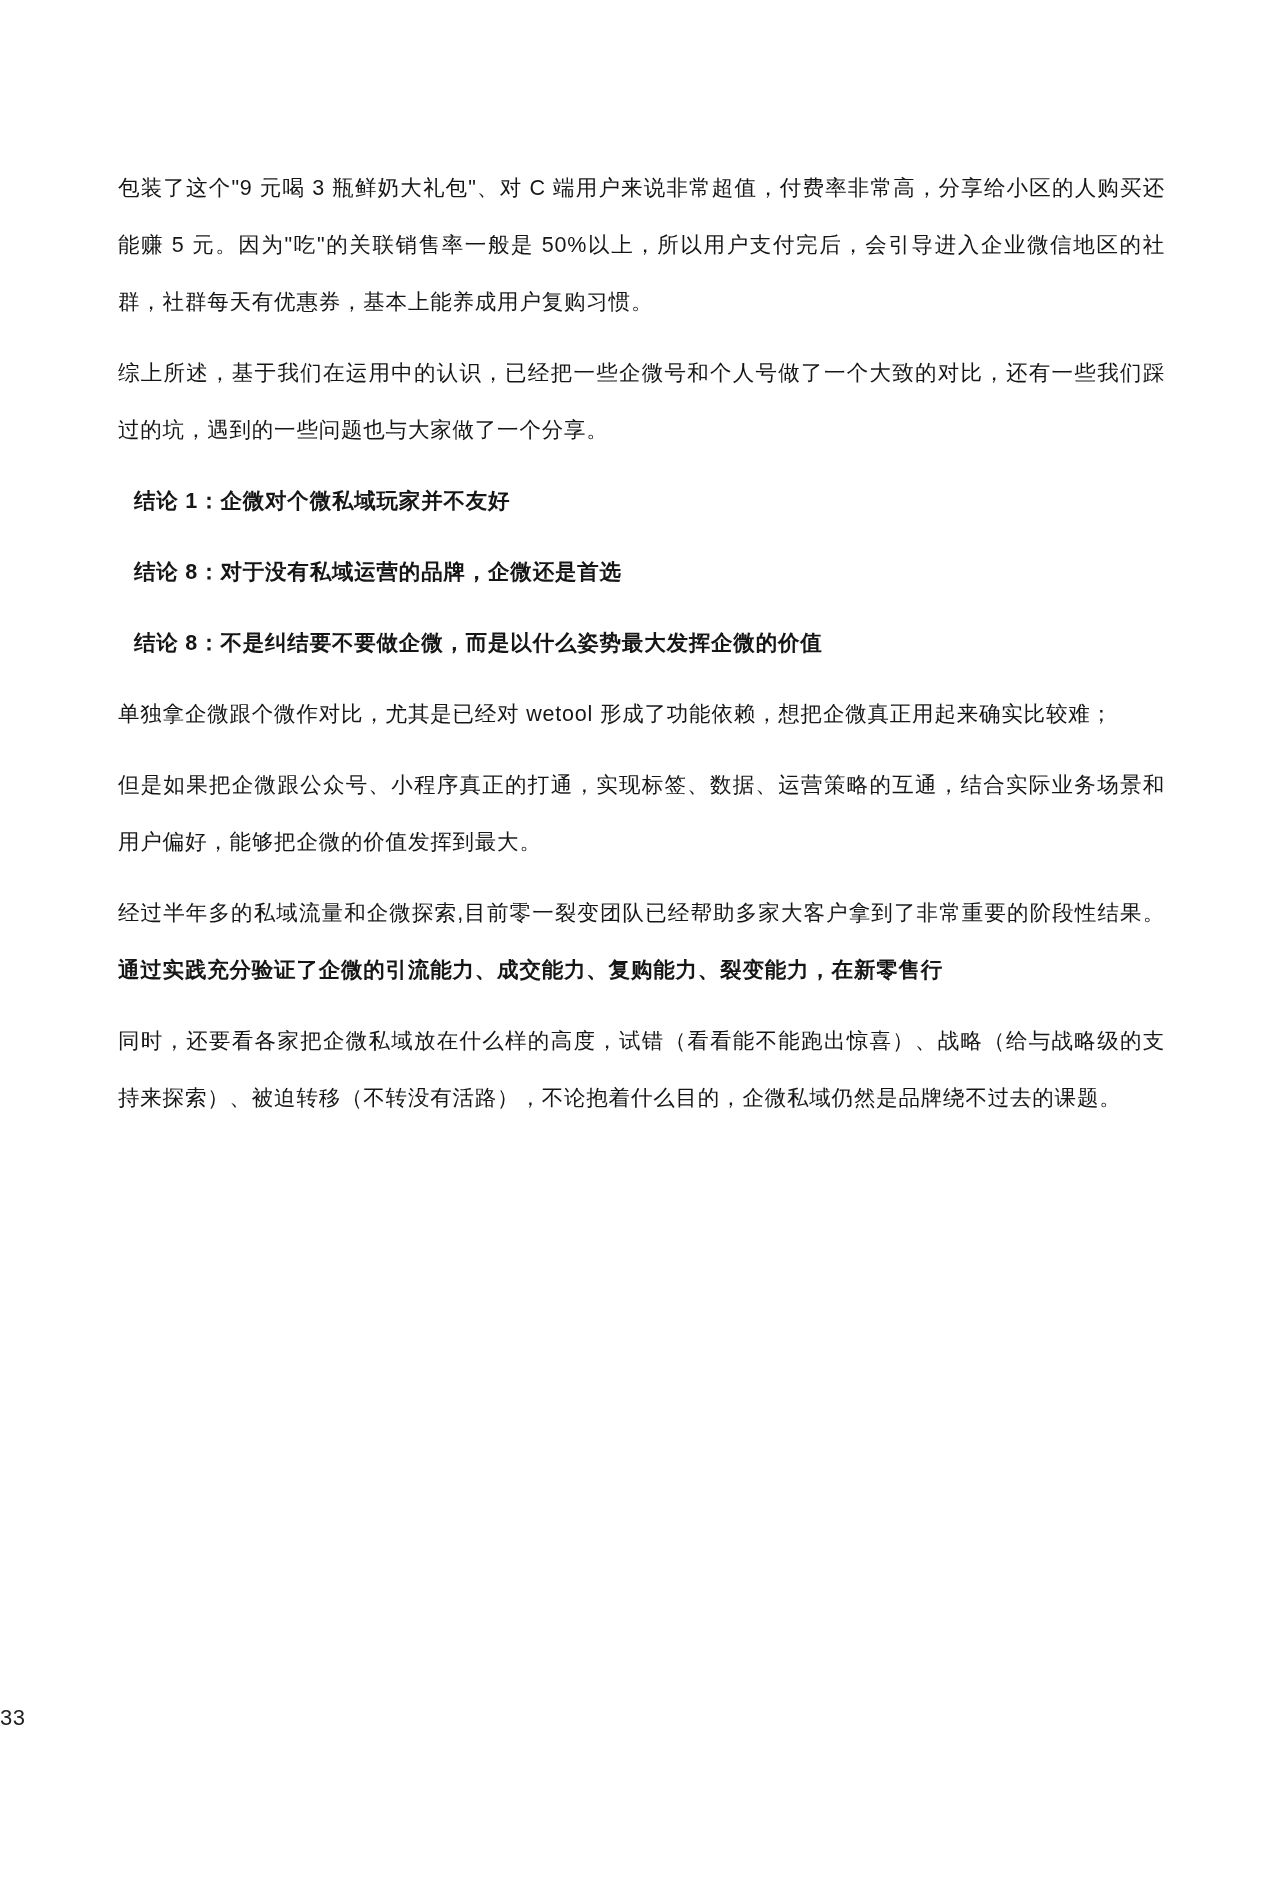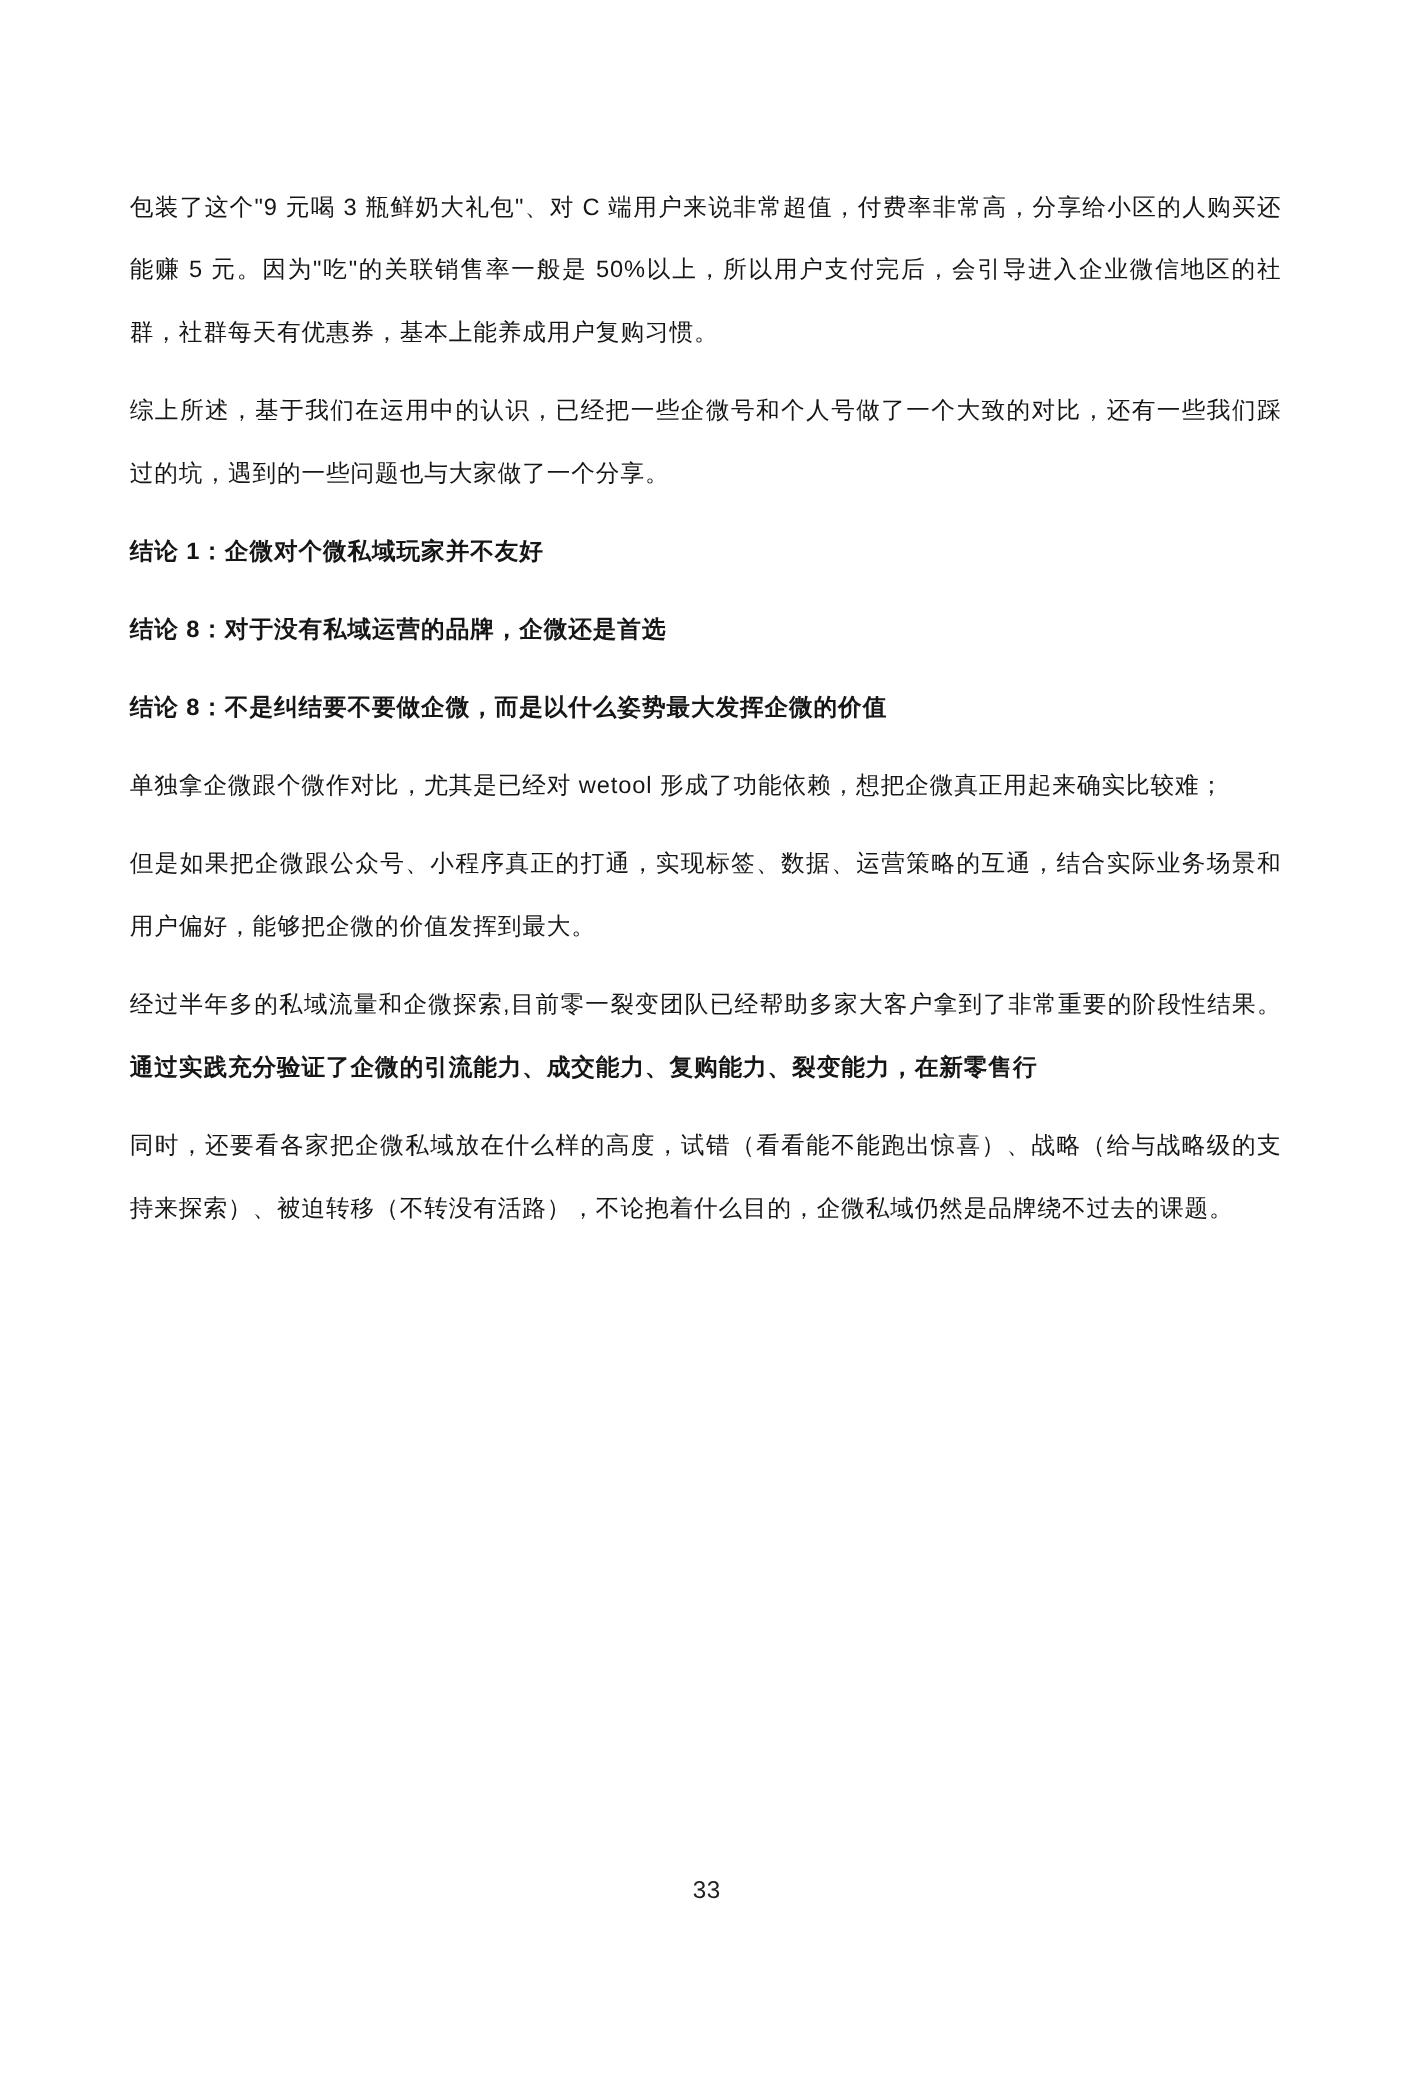--- a/index.html
+++ b/index.html
@@ -30,32 +30,32 @@
     font-weight: 700;
   }
   .section-heading {
     margin: 94px 0 14px 0;
     font-size: 22px;
     line-height: 57px;
     font-weight: 700;
     letter-spacing: 0.8px;
   }
   .conclusion-heading {
-    margin: 0 0 14px 0;
+    margin: 0 0 14px 16px;
     font-size: 21.5px;
     line-height: 57px;
     font-weight: 700;
     letter-spacing: 0.8px;
   }
   .page-number {
     position: absolute;
     left: 0;
     right: 0;
     bottom: 158px;
-    text-align: center;
+    text-align: left;
     font-size: 22px;
     line-height: 28px;
     color: #222222;
     letter-spacing: 0.5px;
   }
 </style>
 </head>
 <body>
 
 <div class="doc-page">

